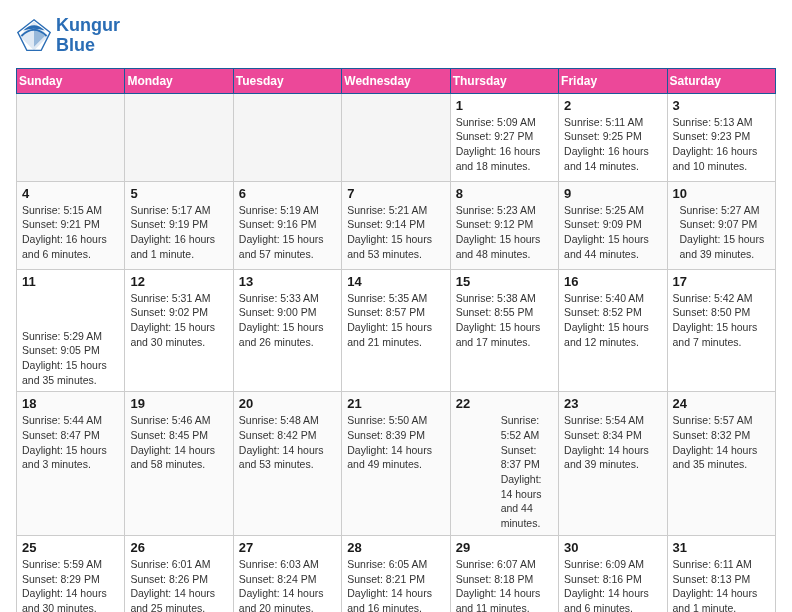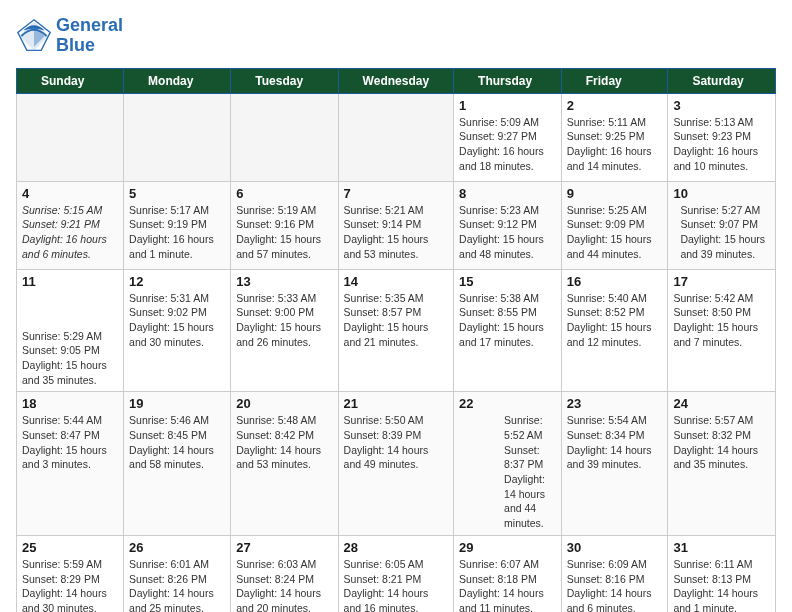--- a/index.html
+++ b/index.html
@@ -45,24 +45,24 @@
     .location {
       font-size: 14px;
       color: #555;
     }
     .calendar {
       width: 100%;
       border-collapse: collapse;
       font-size: 11px;
     }
     .calendar th {
-      background: #14532d;
+      background: #ec4899;
       color: #fff;
       text-align: left;
-      padding: 5px 24px;
+      padding: 5px 2px;
       font-size: 12px;
       font-weight: bold;
       border: 1px solid #1a5a9a;
     }
     .calendar td {
       border: 1px solid #ccc;
       vertical-align: top;
       padding: 4px 5px;
       width: 108px;
       height: 88px;
@@ -93,21 +93,21 @@
   <div class="logo">
     <svg class="logo-icon" viewBox="0 0 40 40">
       <polygon points="20,4 36,20 20,36 4,20" fill="#2a6db5" opacity="0.15"></polygon>
       <polygon points="20,8 32,20 20,32" fill="#2a6db5" opacity="0.4"></polygon>
       <polygon points="20,2 38,16 28,36 12,36 2,16" fill="none" stroke="#2a6db5" stroke-width="1.5"></polygon>
       <path d="M8,14 Q20,2 32,14 Q20,10 8,14" fill="#2a6db5"></path>
       <path d="M6,20 Q20,6 34,20" fill="none" stroke="#2a6db5" stroke-width="2"></path>
     </svg>
     <div>
       <div class="logo-text">
-        <span>General</span><br>
+        <span>Kungur</span><br>
         <span style="color:#2a6db5">Blue</span>
       </div>
     </div>
   </div>
 </div>
 
 <table class="calendar">
   <thead>
     <tr>
     <th>Sunday</th>
@@ -143,21 +143,21 @@
           <div class="day-number">3</div>
           <div class="day-info" style="white-space: pre-line;">Sunrise: 5:13 AM
 Sunset: 9:23 PM
 Daylight: 16 hours
 and 10 minutes.</div>
         </td>
       </tr>
       <tr>
         <td>
           <div class="day-number">4</div>
-          <div class="day-info" style="white-space: pre-line; font-style: italic;">Sunrise: 5:15 AM
+          <div class="day-info" style="white-space: pre-line;">Sunrise: 5:15 AM
 Sunset: 9:21 PM
 Daylight: 16 hours
 and 6 minutes.</div>
         </td>
         <td>
           <div class="day-number">5</div>
           <div class="day-info" style="white-space: pre-line;">Sunrise: 5:17 AM
 Sunset: 9:19 PM
 Daylight: 16 hours
 and 1 minute.</div>

